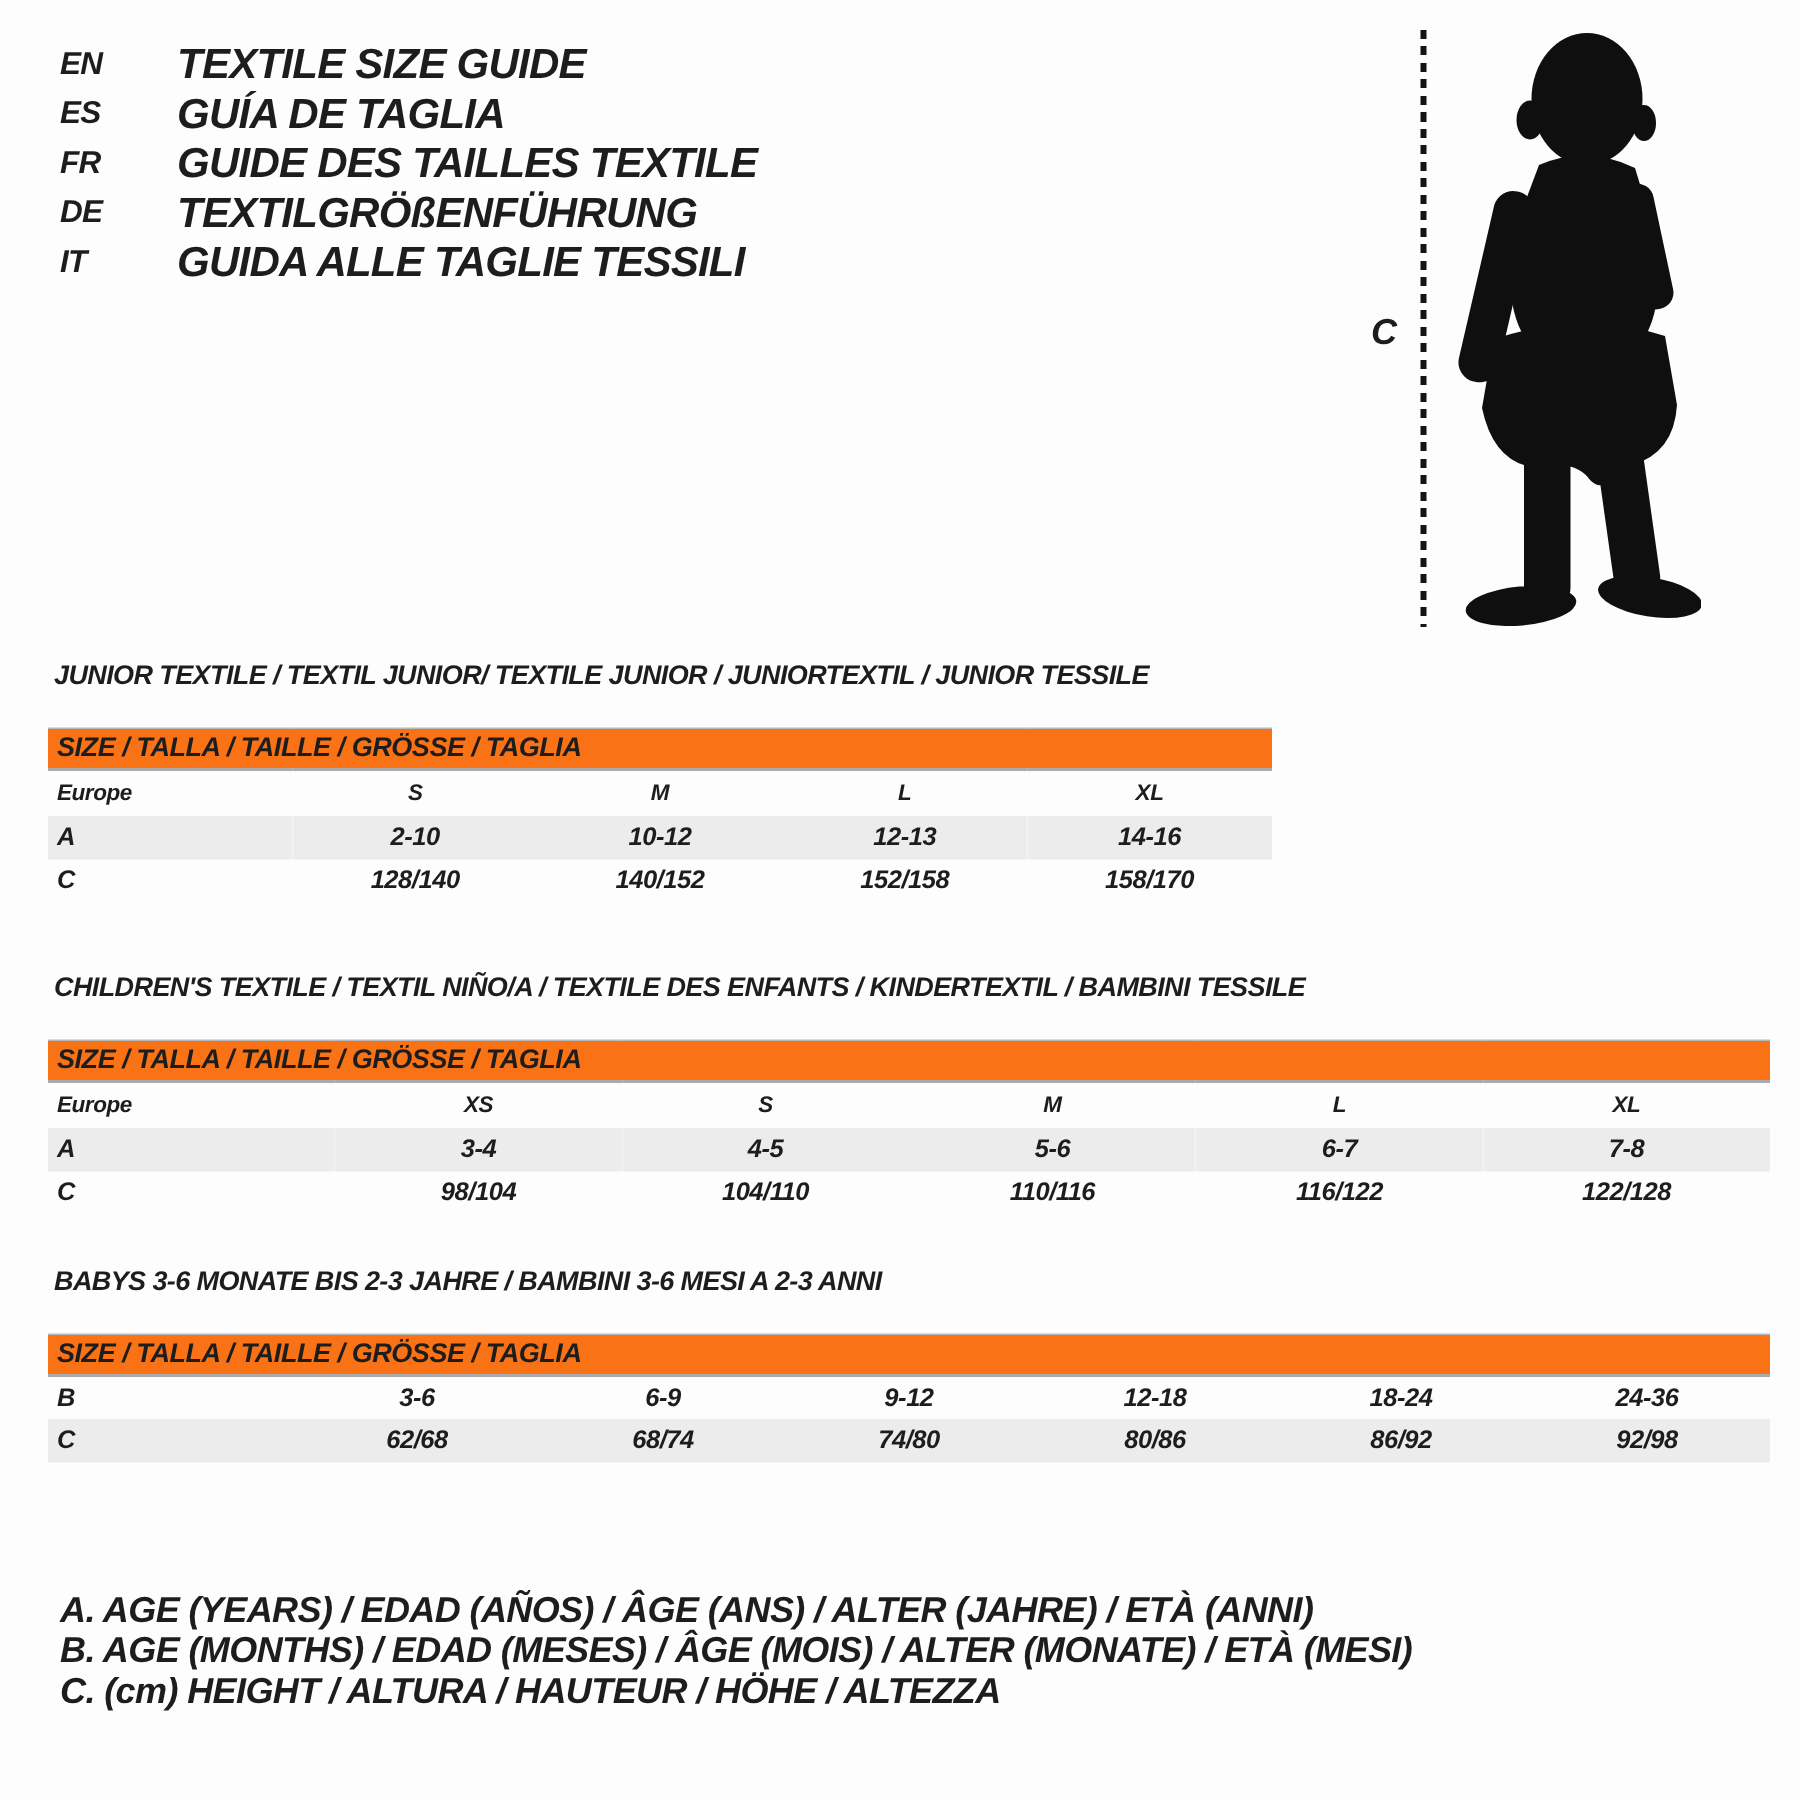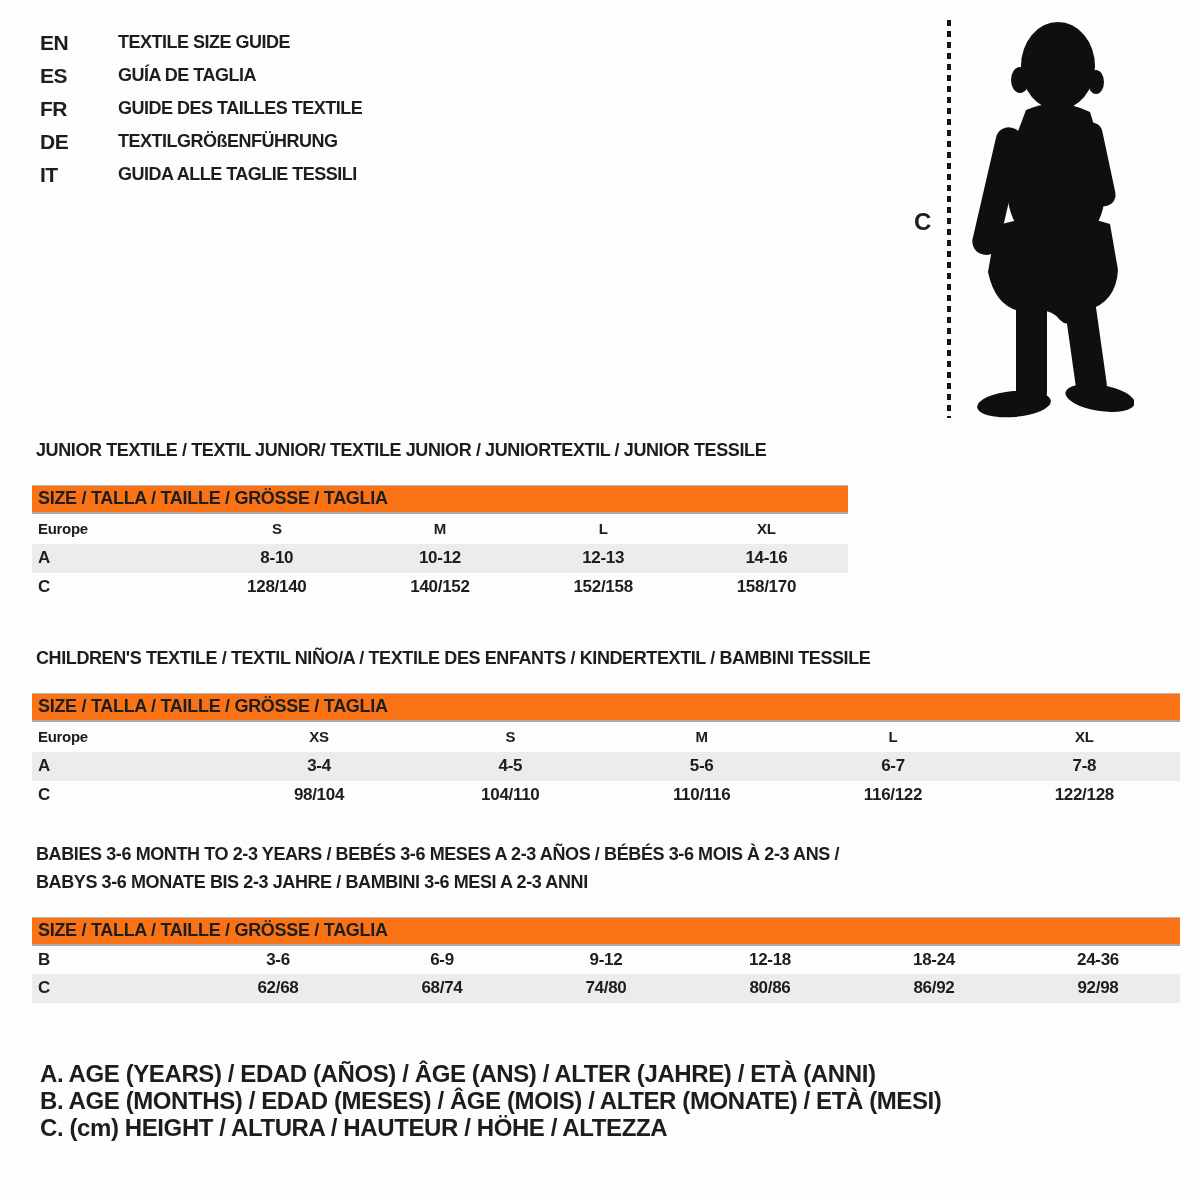--- a/index.html
+++ b/index.html
@@ -4,29 +4,29 @@
 <style>
   * { margin: 0; padding: 0; box-sizing: border-box; }
   html, body { width: 1200px; height: 1200px; }
   body {
     font-family: "Liberation Sans", sans-serif;
     background: #fdfdfd;
     color: #1d1d1d;
     position: relative;
     overflow: hidden;
   }
-  .page { position: absolute; inset: 0; width: 1200px; height: 1200px; }
+  .page { position: absolute; inset: 0; width: 1200px; height: 1200px; font-style: italic; }
 
   
   .lang-block { position: absolute; top: 26px; left: 40px; }
   .lang-row { display: flex; height: 33px; align-items: center; }
   .lang-code {
     width: 78px; font-size: 21px; font-weight: bold; letter-spacing: -0.5px;
   }
-  .lang-label { font-size: 18px; font-weight: bold; letter-spacing: -0.5px; }
+  .lang-label { font-size: 28px; font-weight: bold; letter-spacing: -0.5px; }
 
   
   .figure { position: absolute; left: 900px; top: 14px; width: 260px; height: 412px; }
   .measure-label {
     position: absolute; left: 14px; top: 194px;
     font-size: 24px; font-weight: bold;
   }
   .dash-line {
     position: absolute; left: 47px; top: 6px; width: 4px; height: 398px;
     background: repeating-linear-gradient(to bottom, #141414 0 6px, transparent 6px 11px);
@@ -135,21 +135,21 @@
       </tr>
       <tr class="head-row">
         <td class="col-label">Europe</td>
         <td>S</td>
         <td>M</td>
         <td>L</td>
         <td>XL</td>
       </tr>
       <tr class="shaded">
         <td class="col-label">A</td>
-        <td>8-10</td>
+        <td>2-10</td>
         <td>10-12</td>
         <td>12-13</td>
         <td>14-16</td>
       </tr>
       <tr>
         <td class="col-label">C</td>
         <td>128/140</td>
         <td>140/152</td>
         <td>152/158</td>
         <td>158/170</td>
@@ -187,21 +187,20 @@
         <td>104/110</td>
         <td>110/116</td>
         <td>116/122</td>
         <td>122/128</td>
       </tr>
     </tbody>
       </table>
   </section>
 
   <section class="section s3">
-    <h2 class="section-title">BABIES 3-6 MONTH TO 2-3 YEARS / BEBÉS 3-6 MESES A 2-3 AÑOS / BÉBÉS 3-6 MOIS À 2-3 ANS /</h2>
     <h2 class="section-title">BABYS 3-6 MONATE BIS 2-3 JAHRE / BAMBINI 3-6 MESI A 2-3 ANNI</h2>
     <table class="size-table t-full">
       <tbody>
           <tr class="bar-row">
         <td colspan="7">SIZE / TALLA / TAILLE / GRÖSSE / TAGLIA</td>
       </tr>
       <tr>
         <td class="col-label">B</td>
         <td>3-6</td>
         <td>6-9</td>

